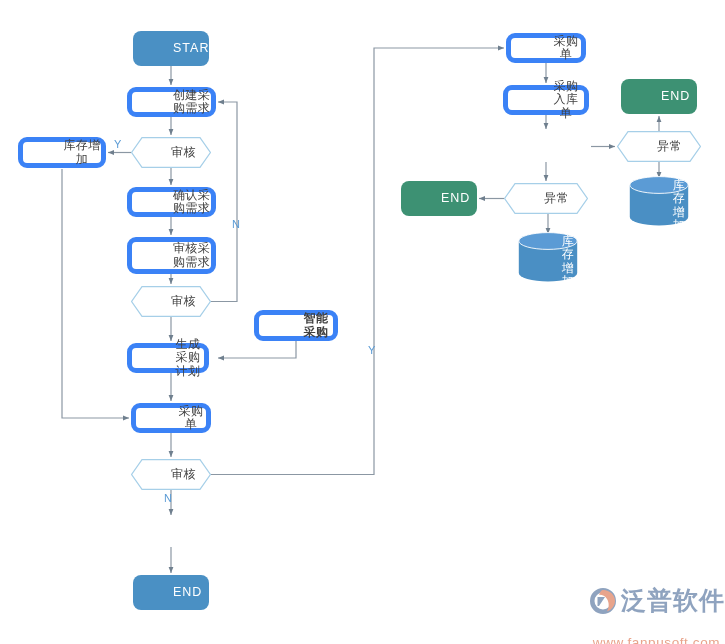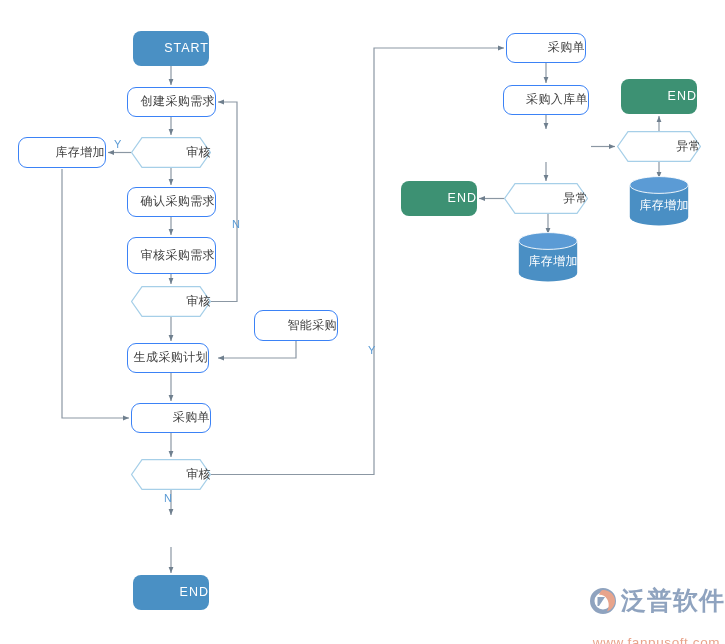--- a/index.html
+++ b/index.html
@@ -23,27 +23,28 @@
     top: 0;
     width: 725px;
     height: 644px;
     pointer-events: none;
   }
   .node {
     position: absolute;
     box-sizing: border-box;
     display: flex;
     align-items: center;
-    justify-content: flex-end;
+    justify-content: flex-start;
     text-align: center;
     line-height: 1.1;
+    padding-left: 40px;
   }
   
   .proc {
-    border: 1px solid #3b82f6;
+    border: 5px solid #3b82f6;
     border-radius: 9px;
     background: #ffffff;
     color: #404040;
     font-size: 12px;
     letter-spacing: 0.4px;
   }
   
   .term {
     border-radius: 8px;
     color: #ffffff;
@@ -207,21 +208,21 @@
     <span>审核采购需求</span>
   </div>
 
   <div class="node dec" style="left:131px; top:286px; width:80px; height:31px;">
     <svg class="hexshape" viewBox="0 0 80 31" preserveAspectRatio="none">
       <polygon points="11,0.6 69,0.6 79.4,15.5 69,30.4 11,30.4 0.6,15.5" fill="#ffffff" stroke="#a6cfe8" stroke-width="1.2"></polygon>
     </svg>
     <span class="hexlabel">审核</span>
   </div>
 
-  <div class="node proc" style="left:254px; top:310px; width:84px; height:31px;">
+  <div class="node proc" style="left:254px; top:310px; width:84px; height:31px;font-weight:bold;">
     <span>智能采购</span>
   </div>
 
   <div class="node proc" style="left:127px; top:343px; width:82px; height:30px;">
     <span>生成采购计划</span>
   </div>
 
   <div class="node proc" style="left:131px; top:403px; width:80px; height:30px;">
     <span>采购单</span>
   </div>

